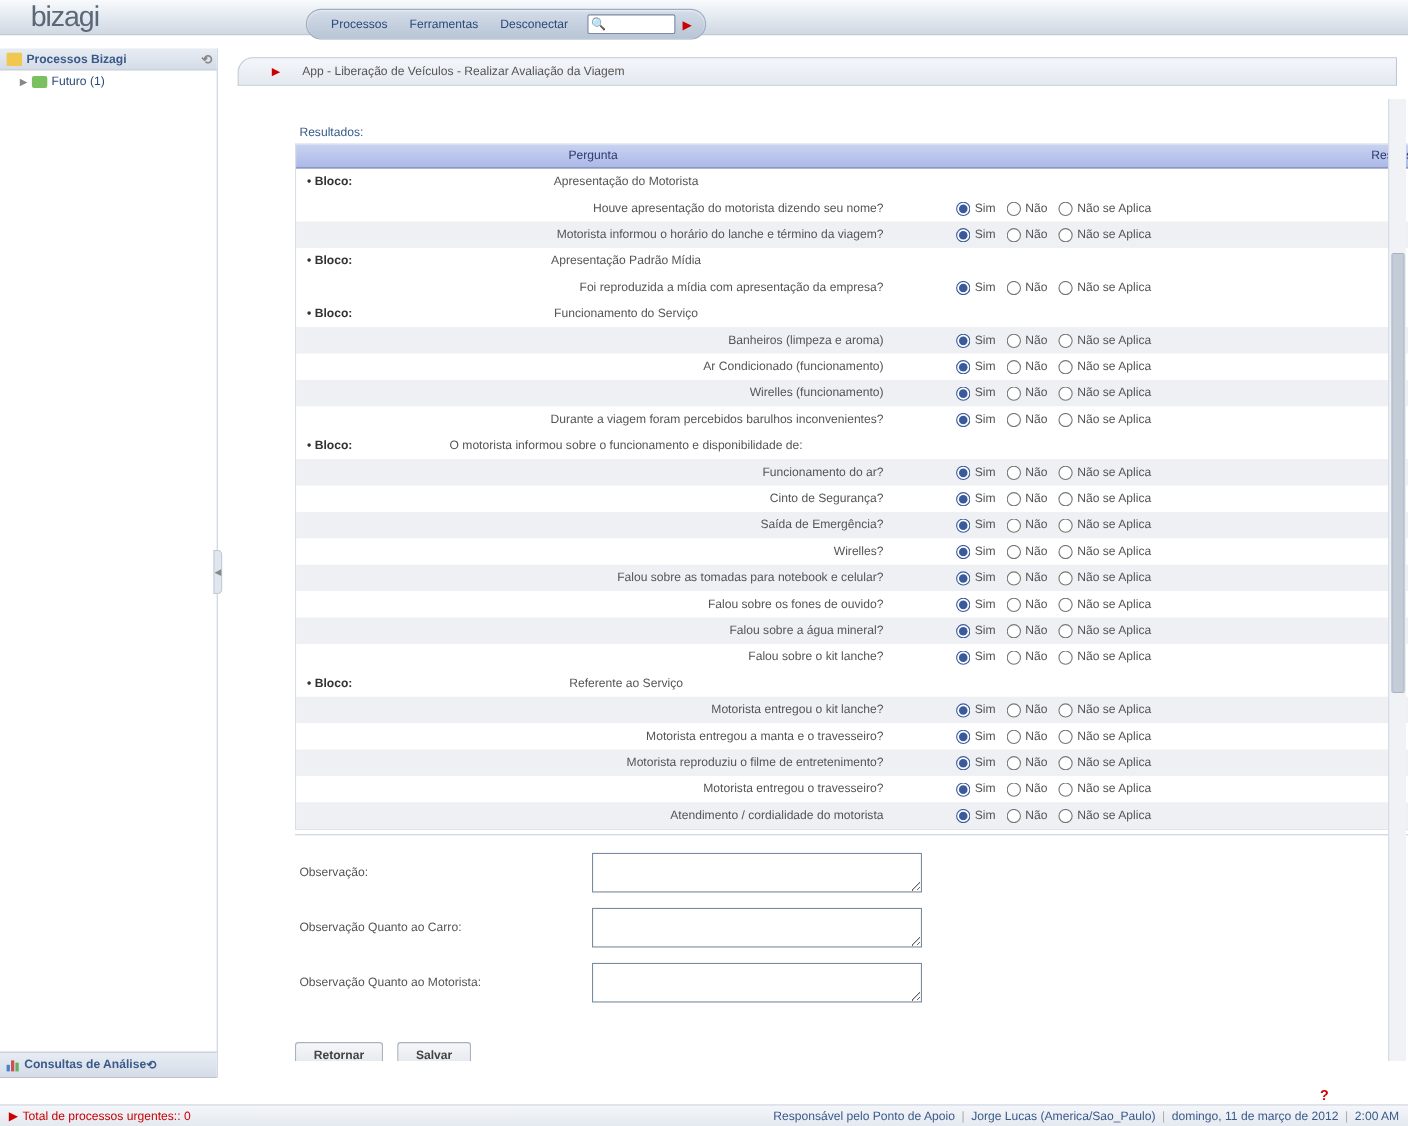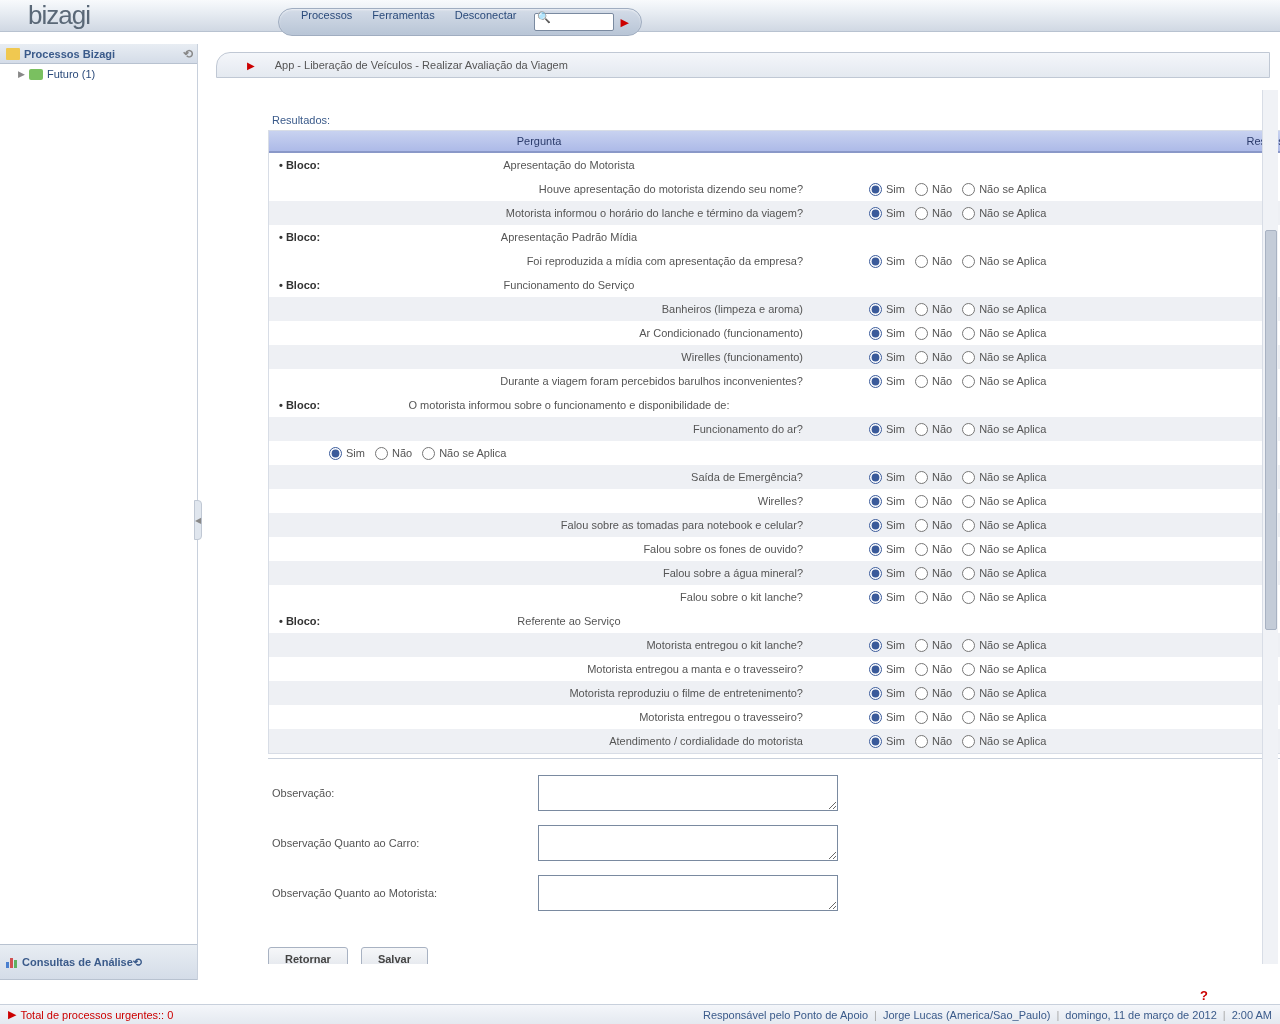--- a/index.html
+++ b/index.html
@@ -1,38 +1,38 @@
 <!DOCTYPE html>
 <html><head>
 <meta charset="utf-8">
 <style>
 * { box-sizing: border-box; margin: 0; padding: 0; }
 body { font-family: Verdana, Arial, sans-serif; font-size: 11px; color: #333; background: #fff; overflow: hidden; width: 1280px; height: 1024px; position: relative; }
 
 
 .top-header { height: 32px; background: linear-gradient(to bottom, #f8fafc 0%, #e8edf3 40%, #d0d8e3 100%); display: flex; align-items: center; border-bottom: 1px solid #b8c2d0; position: relative; }
 .logo { font-size: 26px; color: #5a6877; font-weight: 300; letter-spacing: -1px; margin-left: 28px; font-family: Arial, sans-serif; }
-.menu-pill { position: absolute; left: 278px; top: 8px; height: 28px; background: linear-gradient(to bottom, #d4dce8, #b8c5d6); border-radius: 14px; display: flex; padding: 0 12px; border: 1px solid #a0adc0; box-shadow: inset 0 1px 2px rgba(255,255,255,0.6); }
+.menu-pill { position: absolute; left: 278px; top: 8px; height: 28px; background: linear-gradient(to bottom, #d4dce8, #b8c5d6); border-radius: 14px; display: flex; align-items: center; padding: 0 12px; border: 1px solid #a0adc0; box-shadow: inset 0 1px 2px rgba(255,255,255,0.6); }
 .menu-pill a { color: #2a4a7a; text-decoration: none; margin: 0 10px; font-size: 11px; }
 .search-box { display: flex; align-items: center; margin-left: 8px; }
 .search-input { width: 80px; height: 18px; border: 1px solid #7a8aa0; border-radius: 2px; padding: 0 4px 0 18px; font-size: 11px; background: #fff; }
 .search-icon-wrap { position: relative; }
 .search-mag { position: absolute; left: 3px; top: 2px; font-size: 11px; color: #888; }
 .search-go { color: #c00; margin-left: 6px; font-size: 11px; }
 
 
 .sidebar { position: absolute; left: 0; top: 44px; width: 198px; height: 936px; background: #fff; border-right: 1px solid #c8d0dc; }
 .sidebar-section-header { height: 20px; background: linear-gradient(to bottom, #e8edf3, #d4dce8); border-bottom: 1px solid #b8c2d0; display: flex; align-items: center; padding: 0 6px; color: #3a5a8a; font-weight: bold; font-size: 11px; position: relative; }
 .sidebar-section-header .folder-icon { width: 14px; height: 12px; background: #f0c850; border-radius: 1px; margin-right: 4px; display: inline-block; }
 .sidebar-section-header .refresh-icon { position: absolute; right: 4px; color: #888; font-size: 12px; }
 .tree-item { padding: 4px 6px 4px 18px; display: flex; align-items: center; color: #2a4a7a; }
 .tree-item .arrow { color: #888; margin-right: 4px; font-size: 9px; }
 .tree-item .green-icon { width: 14px; height: 11px; background: #7ac060; border-radius: 2px; margin-right: 4px; display: inline-block; }
 .sidebar-bottom { position: absolute; bottom: 0; left: 0; width: 100%; }
-.sidebar-bottom-header { height: 36px; background: linear-gradient(to bottom, #e8edf3, #d4dce8); border-top: 1px solid #b8c2d0; border-bottom: 1px solid #b8c2d0; display: flex; align-items: center; padding: 0 6px; color: #3a5a8a; font-weight: bold; font-size: 11px; position: relative; }
+.sidebar-bottom-header { height: 24px; background: linear-gradient(to bottom, #e8edf3, #d4dce8); border-top: 1px solid #b8c2d0; border-bottom: 1px solid #b8c2d0; display: flex; align-items: center; padding: 0 6px; color: #3a5a8a; font-weight: bold; font-size: 11px; position: relative; }
 .sidebar-bottom-header .chart-icon { width: 12px; height: 12px; margin-right: 4px; display: inline-flex; align-items: flex-end; }
 .sidebar-bottom-header .chart-icon span { width: 3px; margin-right: 1px; display: inline-block; }
 .sidebar-splitter { position: absolute; left: 194px; top: 500px; width: 8px; height: 40px; background: #e0e6ee; border: 1px solid #c0c8d4; border-radius: 0 4px 4px 0; display: flex; align-items: center; justify-content: center; color: #888; font-size: 8px; }
 
 
 .main { position: absolute; left: 198px; top: 44px; width: 1082px; height: 920px; overflow: hidden; }
 .breadcrumb-bar { height: 26px; background: linear-gradient(to bottom, #f4f6fa, #e4e9f0); border-bottom: 1px solid #c8d0dc; display: flex; align-items: center; padding-left: 30px; border-radius: 14px 0 0 0; margin: 8px 10px 0 18px; border: 1px solid #c0c8d4; position: relative; }
 .breadcrumb-bar .bc-arrow { color: #c00; margin-right: 20px; font-size: 10px; }
 .breadcrumb-bar .bc-text { color: #555; font-size: 11px; }
 
@@ -292,20 +292,21 @@
                   <input type="radio" name="q7" style="">
                   <label>Não</label>
                 </span>
                 <span class="radio-opt">
                   <input type="radio" name="q7" style="">
                   <label>Não se Aplica</label>
                 </span>
               </div>
             </div>
             <div class="row">
+              <div class="col-q">Cinto de Segurança?</div>
               <div class="col-a">
                 <span class="radio-opt">
                   <input type="radio" name="q8" checked="" style="">
                   <label>Sim</label>
                 </span>
                 <span class="radio-opt">
                   <input type="radio" name="q8" style="">
                   <label>Não</label>
                 </span>
                 <span class="radio-opt">

